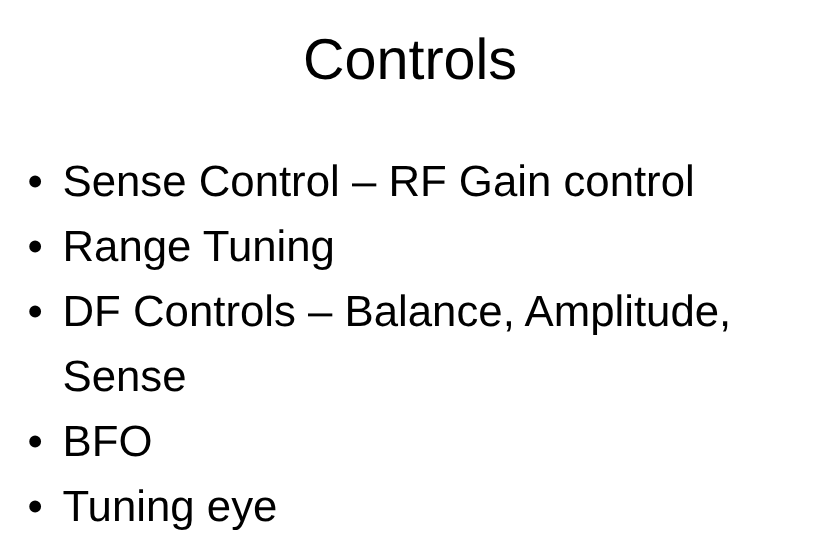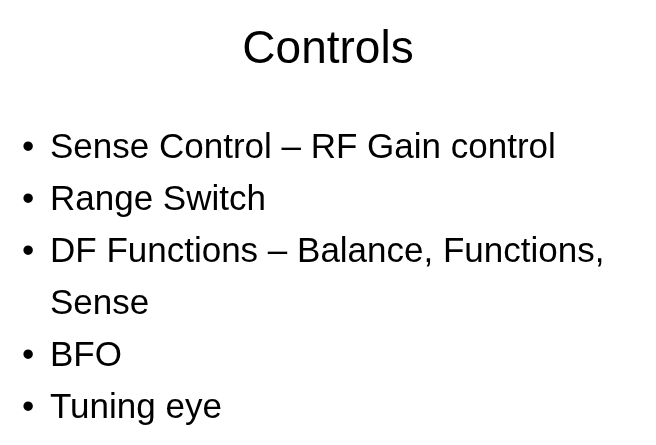--- a/index.html
+++ b/index.html
@@ -76,26 +76,26 @@
 
   <ul class="body-list">
 
     <li class="bullet-item">
       <span class="bullet-mark">•</span>
       <span class="bullet-text">Sense Control – RF Gain control</span>
     </li>
 
     <li class="bullet-item">
       <span class="bullet-mark">•</span>
-      <span class="bullet-text">Range Switch</span>
+      <span class="bullet-text">Range Tuning</span>
     </li>
 
     <li class="bullet-item">
       <span class="bullet-mark">•</span>
-      <span class="bullet-text">DF Functions – Balance, Functions, Sense</span>
+      <span class="bullet-text">DF Controls – Balance, Amplitude, Sense</span>
     </li>
 
     <li class="bullet-item">
       <span class="bullet-mark">•</span>
       <span class="bullet-text">BFO</span>
     </li>
 
     <li class="bullet-item">
       <span class="bullet-mark">•</span>
       <span class="bullet-text">Tuning eye</span>

